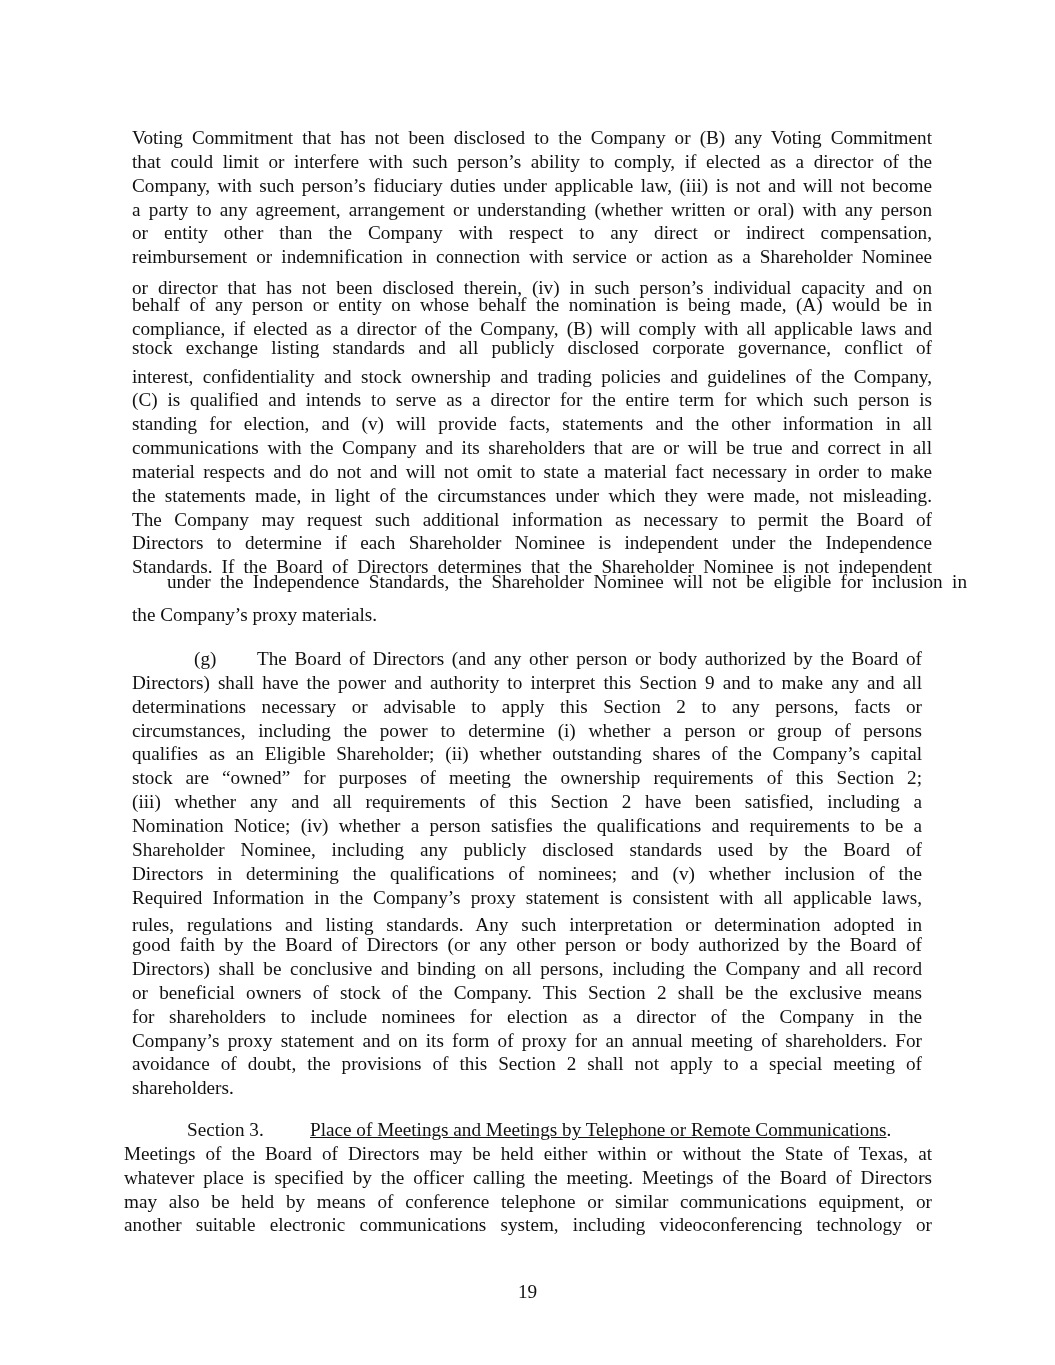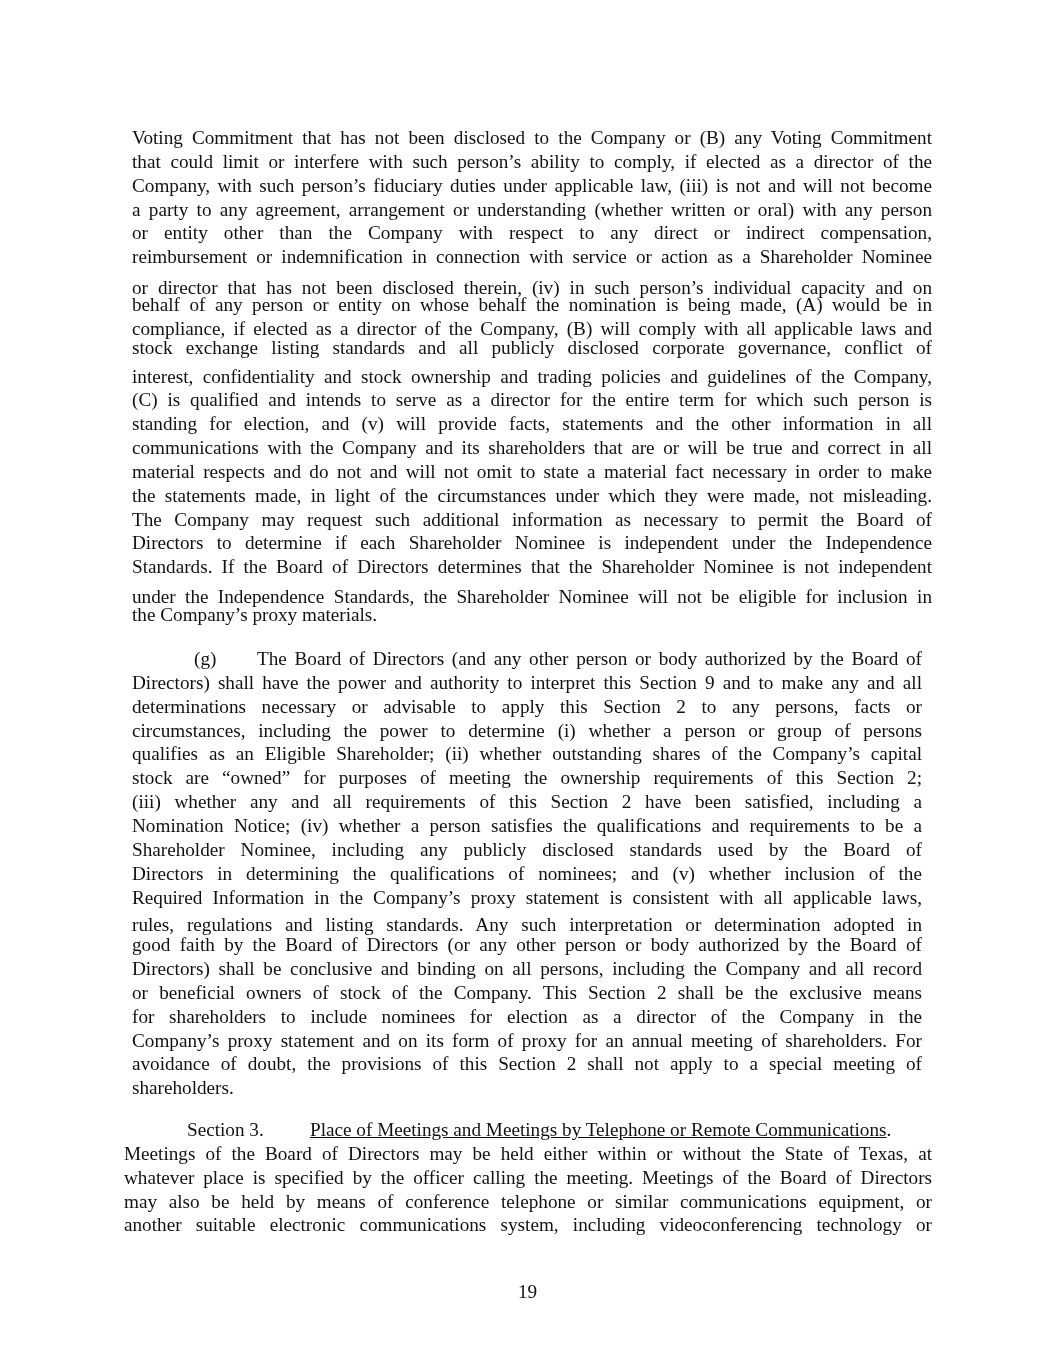--- a/index.html
+++ b/index.html
@@ -44,21 +44,21 @@
       <div class="line" style="top: 210px; width: 100%; white-space: nowrap;">stock exchange listing standards and all publicly disclosed corporate governance, conflict of</div>
       <div class="line" style="top: 238.5px; width: 100%; white-space: nowrap;">interest, confidentiality and stock ownership and trading policies and guidelines of the Company,</div>
       <div class="line" style="top: 262.35px; width: 100%; white-space: nowrap;">(C) is qualified and intends to serve as a director for the entire term for which such person is</div>
       <div class="line" style="top: 286.2px; width: 100%; white-space: nowrap;">standing for election, and (v) will provide facts, statements and the other information in all</div>
       <div class="line" style="top: 310.05px; width: 100%; white-space: nowrap;">communications with the Company and its shareholders that are or will be true and correct in all</div>
       <div class="line" style="top: 333.9px; width: 100%; white-space: nowrap;">material respects and do not and will not omit to state a material fact necessary in order to make</div>
       <div class="line" style="top: 357.75px; width: 100%; white-space: nowrap;">the statements made, in light of the circumstances under which they were made, not misleading.</div>
       <div class="line" style="top: 381.6px; width: 100%; white-space: nowrap;">The Company may request such additional information as necessary to permit the Board of</div>
       <div class="line" style="top: 405.45px; width: 100%; white-space: nowrap;">Directors to determine if each Shareholder Nominee is independent under the Independence</div>
       <div class="line" style="top: 429.3px; width: 100%; white-space: nowrap;">Standards. If the Board of Directors determines that the Shareholder  Nominee is not independent</div>
-      <div class="line" style="top: 459px; width: 100%; white-space: nowrap;">under the Independence Standards, the Shareholder  Nominee will not be eligible for inclusion in</div>
+      <div class="line" style="top: 444px; width: 100%; white-space: nowrap; margin-left: 35px;">under the Independence Standards, the Shareholder  Nominee will not be eligible for inclusion in</div>
       <div class="line last" style="top: 477px; width: 100%;">the Company’s proxy materials.</div>
     </div>
 
   <div class="para" id="para-g">
     <div class="line" style="top: 0px; left: 62px; width: 728px; text-align-last: justify; white-space: nowrap;">
       <span class="tab-label" style="width:63px;text-align:left;">(g)</span><span>The Board of Directors (and any other person or body  authorized by the Board of</span>
     </div>
   <div class="line" style="top: 23.85px; width: 100%; white-space: nowrap;">Directors) shall have the power and authority to interpret this Section 9 and to  make any and all</div>
       <div class="line" style="top: 47.7px; width: 100%; white-space: nowrap;">determinations necessary or advisable to apply this Section 2 to any persons, facts or</div>
       <div class="line" style="top: 71.55px; width: 100%; white-space: nowrap;">circumstances, including the power to determine (i) whether a person or group of persons</div>

